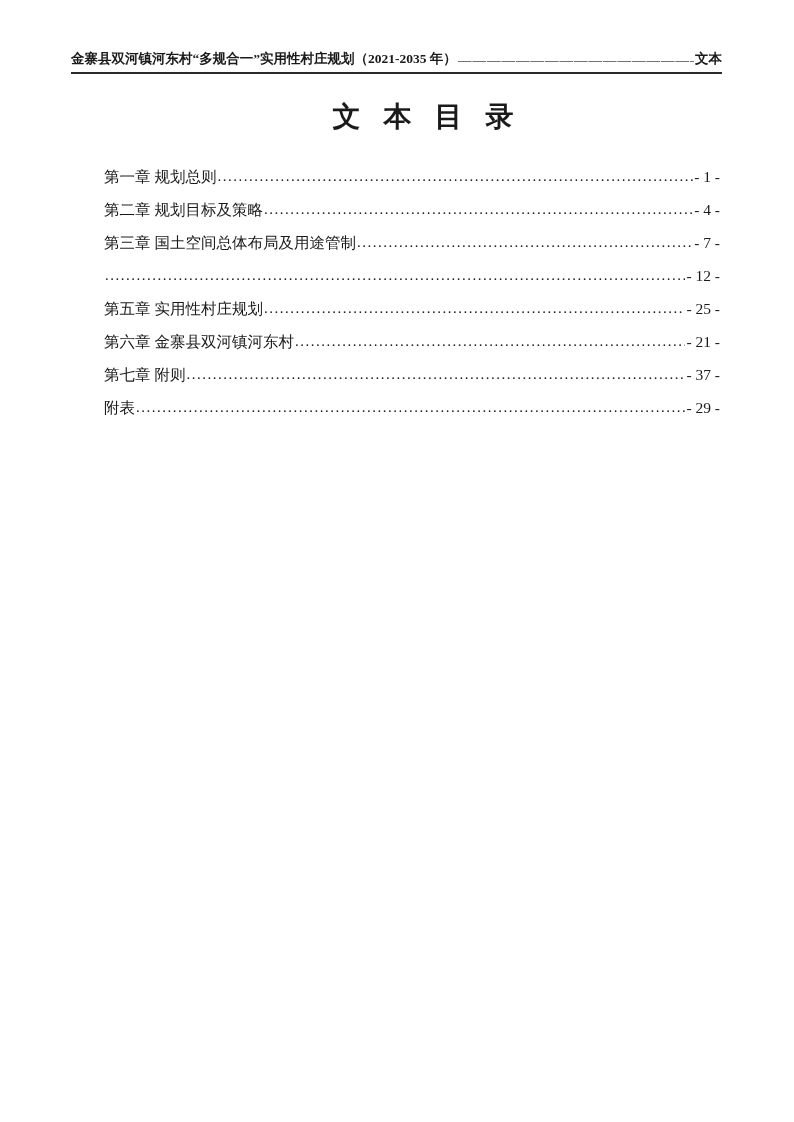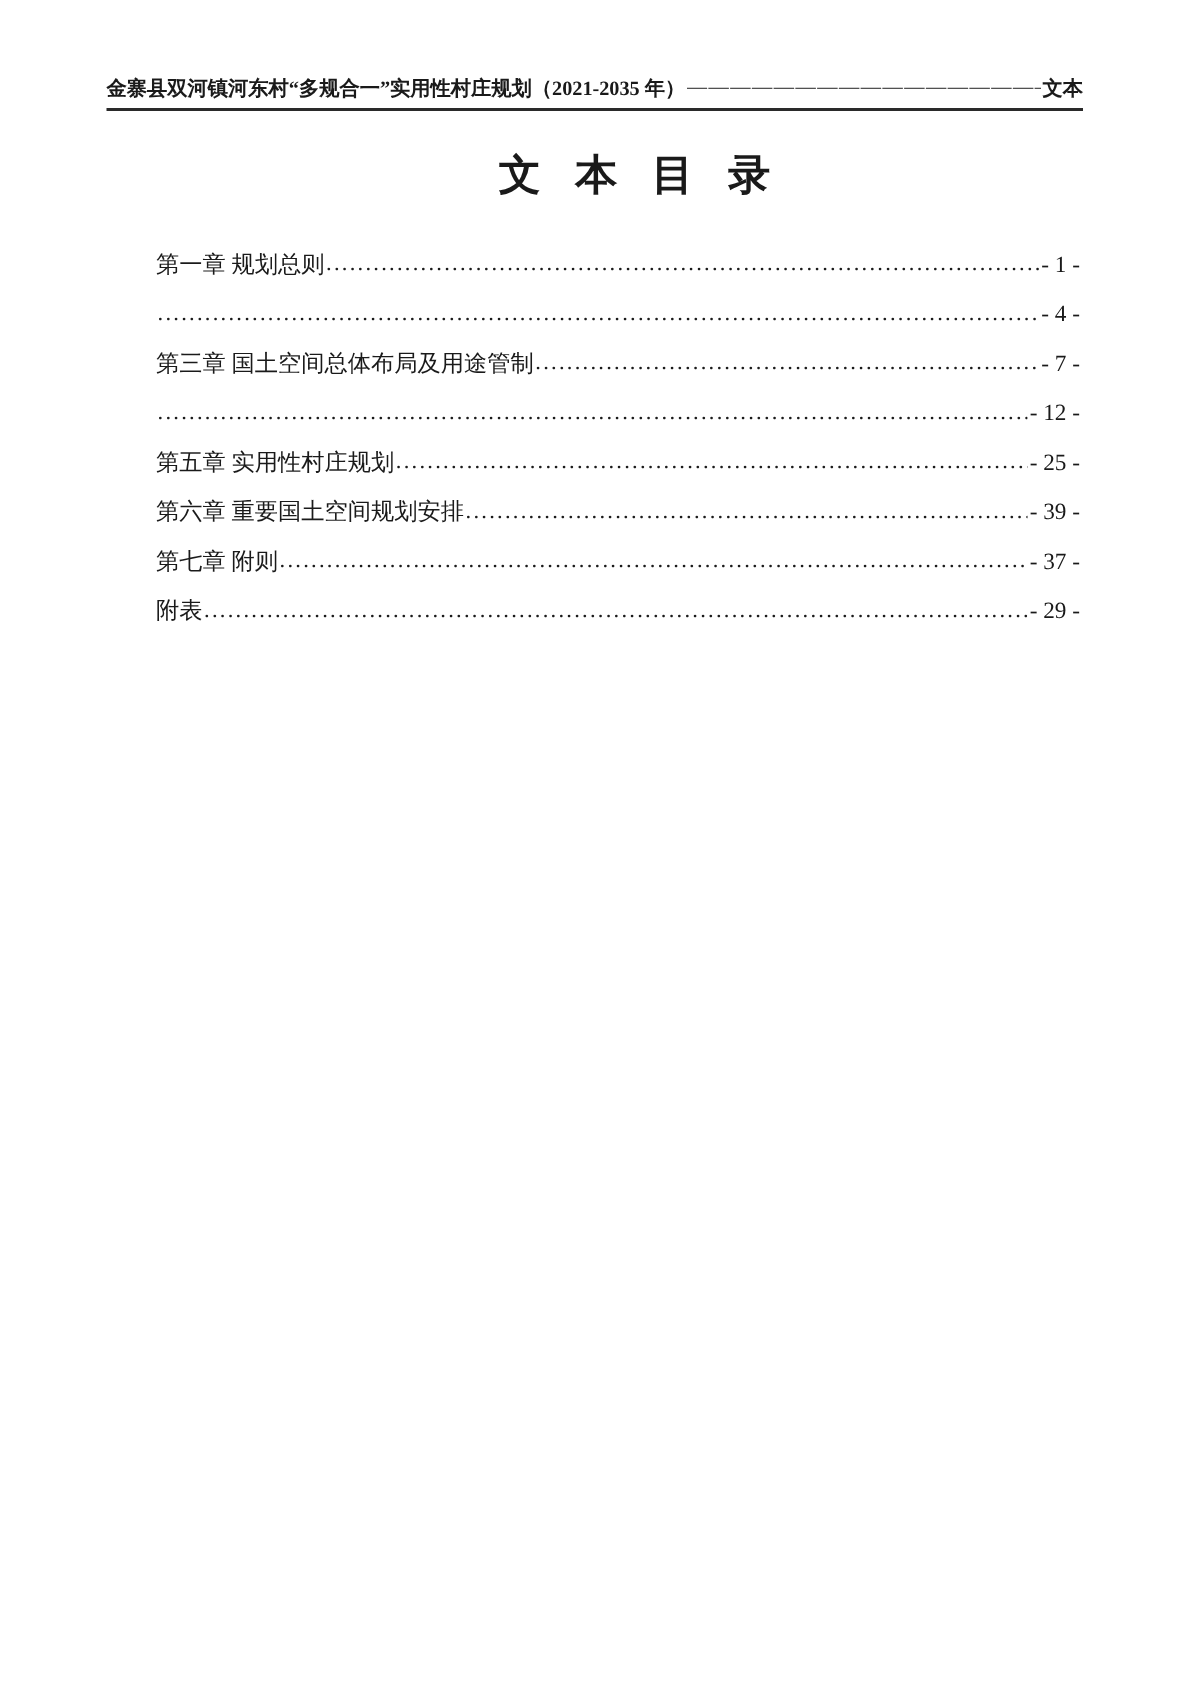--- a/index.html
+++ b/index.html
@@ -16,21 +16,21 @@
     font-family: "Liberation Serif", "DejaVu Serif", serif;
     color: #1a1a1a;
   }
   
   .doc-header {
     position: absolute;
     top: 50px;
     left: 71px;
     width: 651px;
     display: flex;
-    align-items: flex-start;
+    align-items: flex-end;
     font-size: 13.5px;
     font-weight: bold;
     white-space: nowrap;
     border-bottom: 2px solid #2a2a2a;
     padding-bottom: 4px;
   }
   .doc-header .hdr-title { flex: 0 0 auto; }
   .doc-header .hdr-leader {
     flex: 1 1 auto;
     overflow: hidden;
@@ -100,20 +100,21 @@
 
   <div class="toc-list">
 
       <div class="toc-row">
         <span class="toc-title">第一章 规划总则</span>
         <span class="toc-leader">............................................................................................................................................................................................................................................................................................................</span>
         <span class="toc-page">- 1 -</span>
       </div>
 
       <div class="toc-row">
+        <span class="toc-title">第二章 规划目标及策略</span>
         <span class="toc-leader">............................................................................................................................................................................................................................................................................................................</span>
         <span class="toc-page">- 4 -</span>
       </div>
 
       <div class="toc-row">
         <span class="toc-title">第三章 国土空间总体布局及用途管制</span>
         <span class="toc-leader">............................................................................................................................................................................................................................................................................................................</span>
         <span class="toc-page">- 7 -</span>
       </div>
 
@@ -122,23 +123,23 @@
         <span class="toc-page">- 12 -</span>
       </div>
 
       <div class="toc-row">
         <span class="toc-title">第五章 实用性村庄规划</span>
         <span class="toc-leader">............................................................................................................................................................................................................................................................................................................</span>
         <span class="toc-page">- 25 -</span>
       </div>
 
       <div class="toc-row">
-        <span class="toc-title">第六章 重要国土空间规划安排</span>
+        <span class="toc-title">第六章 金寨县双河镇河东村</span>
         <span class="toc-leader">............................................................................................................................................................................................................................................................................................................</span>
-        <span class="toc-page">- 39 -</span>
+        <span class="toc-page">- 21 -</span>
       </div>
 
       <div class="toc-row">
         <span class="toc-title">第七章 附则</span>
         <span class="toc-leader">............................................................................................................................................................................................................................................................................................................</span>
         <span class="toc-page">- 37 -</span>
       </div>
 
       <div class="toc-row">
         <span class="toc-title">附表</span>

